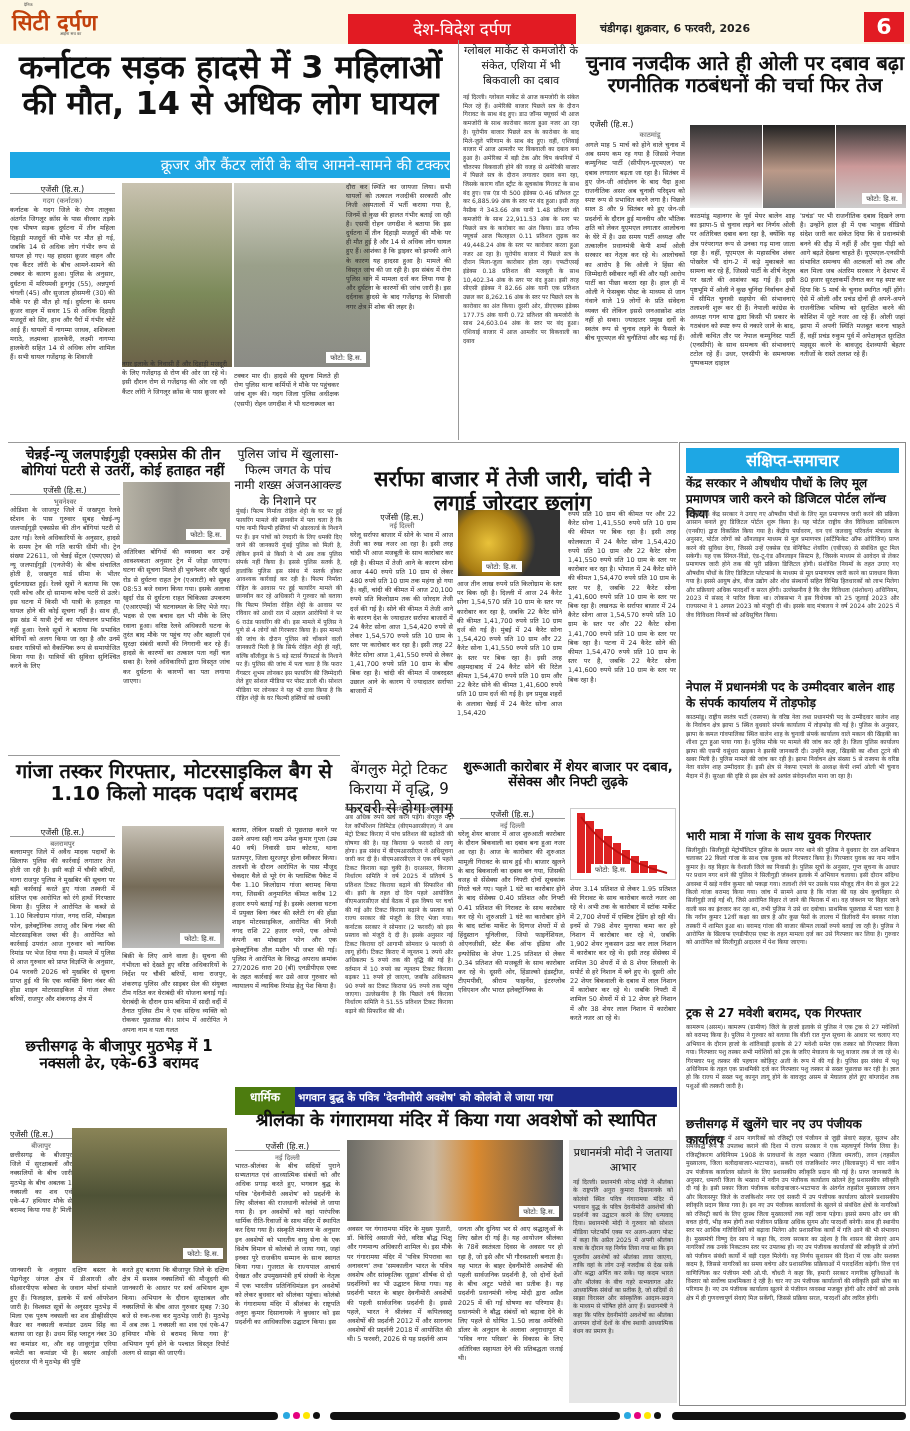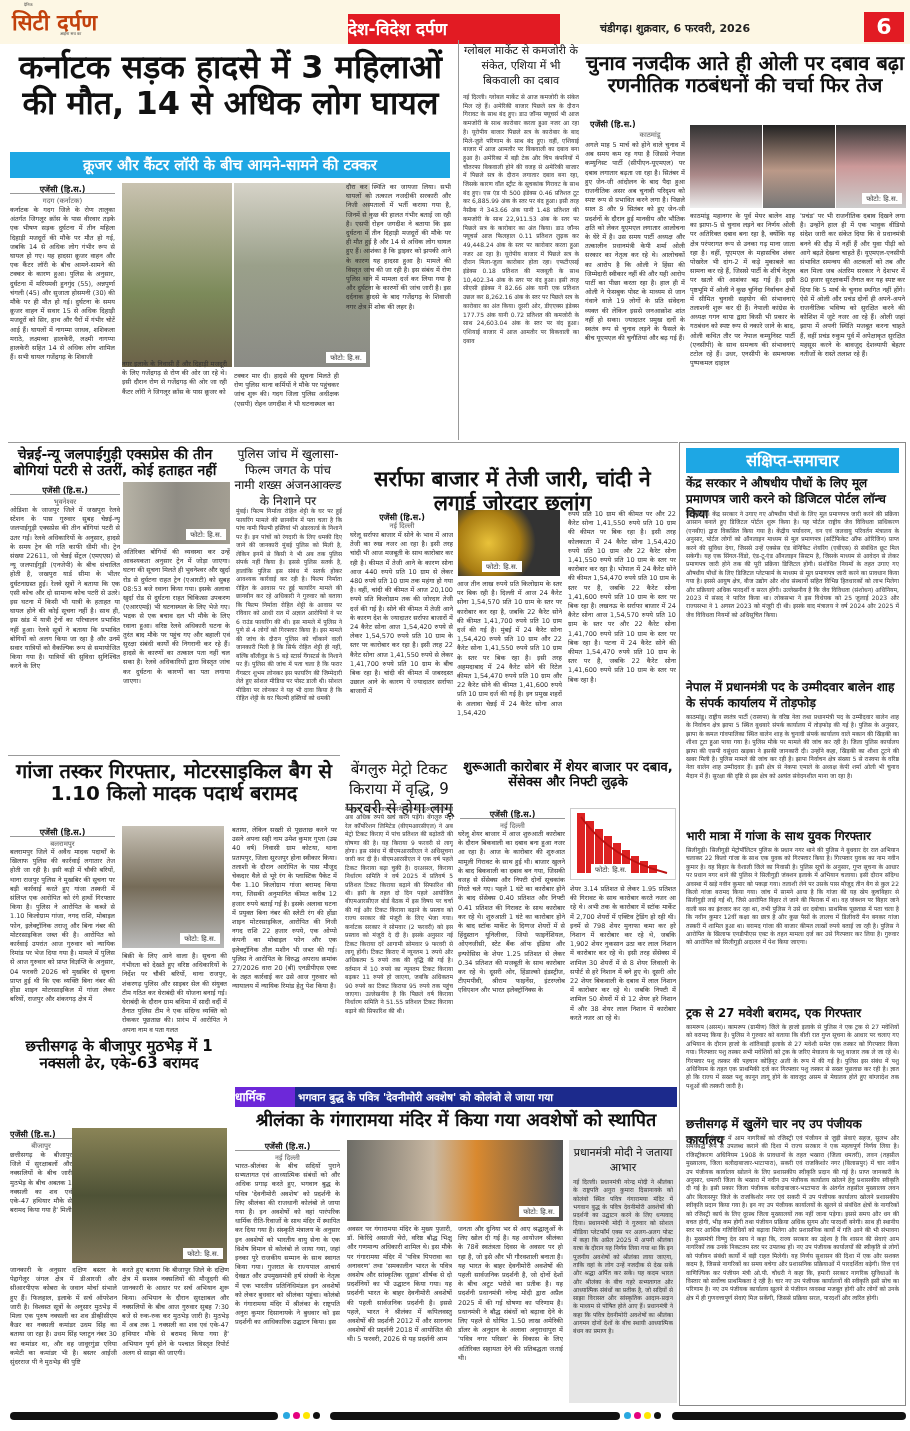--- a/index.html
+++ b/index.html
@@ -2,26 +2,26 @@
 <html><head>
 <meta charset="utf-8">
 <style>
 *{box-sizing:border-box;margin:0;padding:0}
 body{width:910px;height:1431px;background:#fff;font-family:"DejaVu Sans",sans-serif;color:#111;position:relative;overflow:hidden}
 .abs{position:absolute}
 .masthead{left:0;top:0;width:910px;height:44px;background:#fdf7e4}
 .logo{left:12px;top:6px;font-size:22px;font-weight:bold;color:#c2410c;font-family:"DejaVu Serif",serif}
 .logo-sub{left:60px;top:31px;font-size:4px;color:#333}
 .logo-top{left:24px;top:2px;font-size:4px;color:#333}
-.section-band{left:348px;top:14px;width:212px;height:30px;background:#e21b23;color:#fff;font-size:17px;font-weight:bold;line-height:30px}
+.section-band{left:348px;top:14px;width:228px;height:30px;background:#e21b23;color:#fff;font-size:17px;font-weight:normal;text-align:center;line-height:30px}
 .dateline{left:600px;top:20px;font-size:11px;color:#222;font-weight:bold}
 .pageno{left:864px;top:12px;width:40px;height:30px;background:#e21b23;color:#fff;font-size:22px;font-weight:bold;text-align:center;line-height:30px}
 .h1{font-weight:bold;color:#111;line-height:1.12;text-align:center}
-.sub-blue{background:#1ea7e4;color:#fff;font-weight:bold;text-align:center}
-.byline{font-size:8px;font-weight:bold;text-align:center}
+.sub-blue{background:#1ea7e4;color:#fff;font-weight:normal;text-align:right}
+.byline{font-size:8px;font-weight:normal;text-align:center}
 .dateplace{font-size:7px;color:#555;text-align:center}
 .txt{font-size:6.5px;line-height:9.2px;color:#333;text-align:justify;overflow:hidden}
 .photo{background:#8a8a7a;overflow:hidden}
 .credit{position:absolute;right:4px;bottom:4px;background:#fff;font-size:7px;padding:1px 4px;color:#333}
 .rule{border-top:1px solid #999}
 .boxed{border:1px solid #888}
 .brief-head{background:#1ea7e4;color:#fff;font-weight:bold;text-align:center;font-size:16px}
 .brief-title{font-size:12px;font-weight:bold;line-height:1.3}
 .greybox{background:#e6e6e6}
 .pill{background:#111;border-radius:4px;height:8px}
@@ -62,21 +62,21 @@
 <div class="abs photo" style="left:690px;top:125px;width:72px;height:83px;background:linear-gradient(#333,#a88 60%,#eee)"></div>
 <div class="abs photo" style="left:763px;top:125px;width:72px;height:83px;background:linear-gradient(#222,#b98 55%,#777)"></div>
 <div class="abs photo" style="left:836px;top:125px;width:70px;height:83px;background:linear-gradient(#333,#c99 50%,#ccc)">
     <span class="credit">फोटो: हि.स.</span>
   </div>
 <div class="abs txt" style="left:690px;top:212px;width:105px;height:226px">काठमांडू महानगर के पूर्व मेयर बालेन शाह का झापा-5 से चुनाव लड़ने का निर्णय ओली पर अतिरिक्त दबाव बना रहा है, क्योंकि यह क्षेत्र परंपरागत रूप से उनका गढ़ माना जाता रहा है। वहीं, यूएमएल के महासचिव शंकर पोखरेल भी दांग-2 में कड़े मुकाबले का सामना कर रहे हैं, जिससे पार्टी के शीर्ष नेतृत्व पर खतरे की आशंका बढ़ गई है। इसी पृष्ठभूमि में ओली ने कुछ चुनिंदा निर्वाचन क्षेत्रों में सीमित चुनावी सहयोग की संभावनाएं तलाशनी शुरू कर दी हैं। नेपाली कांग्रेस के अध्यक्ष गगन थापा द्वारा किसी भी प्रकार के गठबंधन को स्पष्ट रूप से नकारे जाने के बाद, ओली कथित तौर पर नेपाल कम्युनिस्ट पार्टी (एनसीपी) के साथ समन्वय की संभावनाएं टटोल रहे हैं। उधर, एनसीपी के समन्वयक पुष्पकमल दाहाल</div>
 <div class="abs txt" style="left:800px;top:212px;width:105px;height:226px">'प्रचंड' पर भी राजनीतिक दबाव दिखने लगा है। उन्होंने हाल ही में एक भावुक वीडियो संदेश जारी कर संकेत दिया कि वे प्रधानमंत्री बनने की दौड़ में नहीं हैं और युवा पीढ़ी को आगे बढ़ते देखना चाहते हैं। यूएमएल-एनसीपी संभावित समन्वय की अटकलों को तब और बल मिला जब अंतरिम सरकार ने देशभर में 80 हजार सुरक्षाकर्मी तैनात कर यह स्पष्ट कर दिया कि 5 मार्च के चुनाव स्थगित नहीं होंगे। ऐसे में ओली और प्रचंड दोनों ही अपने-अपने राजनीतिक भविष्य को सुरक्षित करने की कोशिश में जुटे नजर आ रहे हैं। ओली जहां झापा में अपनी स्थिति मजबूत करना चाहते हैं, वहीं प्रचंड रुकुम पूर्व में अपेक्षाकृत सुरक्षित महसूस करने के बावजूद देशव्यापी बेहतर नतीजों के रास्ते तलाश रहे हैं।</div>
 
 <div class="abs rule" style="left:8px;top:442px;width:670px"></div>
 
-<div class="abs h1" style="left:4px;top:447px;width:222px;font-size:14px">चेन्नई-न्यू जलपाईगुड़ी एक्सप्रेस की तीन बोगियां पटरी से उतरीं, कोई हताहत नहीं</div>
+<div class="abs h1" style="left:12px;top:447px;width:222px;font-size:14px">चेन्नई-न्यू जलपाईगुड़ी एक्सप्रेस की तीन बोगियां पटरी से उतरीं, कोई हताहत नहीं</div>
 <div class="abs byline" style="left:10px;top:484px;width:110px">एजेंसी (हि.स.)</div>
 <div class="abs rule" style="left:10px;top:494px;width:110px"></div>
 <div class="abs dateplace" style="left:10px;top:497px;width:110px">भुवनेश्वर</div>
 <div class="abs txt" style="left:10px;top:506px;width:110px;height:244px">ओडिशा के जाजपुर जिले में जखपुरा रेलवे स्टेशन के पास गुरुवार सुबह चेन्नई-न्यू जलपाईगुड़ी एक्सप्रेस की तीन बोगियां पटरी से उतर गईं। रेलवे अधिकारियों के अनुसार, हादसे के समय ट्रेन की गति काफी धीमी थी। ट्रेन संख्या 22611, जो चेन्नई सेंट्रल (एमएएस) से न्यू जलपाईगुड़ी (एनजेपी) के बीच संचालित होती है, जखपुरा यार्ड सीमा के भीतर दुर्घटनाग्रस्त हुई। रेलवे सूत्रों ने बताया कि एक एसी कोच और दो सामान्य कोच पटरी से उतरे। इस घटना में किसी भी यात्री के हताहत या घायल होने की कोई सूचना नहीं है। साथ ही, इस खंड में यात्री ट्रेनों का परिचालन प्रभावित नहीं हुआ। रेलवे सूत्रों ने बताया कि प्रभावित बोगियों को अलग किया जा रहा है और उनमें सवार यात्रियों को वैकल्पिक रूप से समायोजित किया गया है। यात्रियों की सुविधा सुनिश्चित करने के लिए</div>
 <div class="abs photo" style="left:123px;top:482px;width:107px;height:62px;background:linear-gradient(90deg,#b7b3a6,#8f8c84 50%,#a39e92)">
     <span class="credit">फोटो: हि.स.</span>
   </div>
 <div class="abs txt" style="left:123px;top:548px;width:107px;height:202px">अतिरिक्त बोगियों की व्यवस्था कर उन्हें आवश्यकता अनुसार ट्रेन में जोड़ा जाएगा। घटना की सूचना मिलते ही भुवनेश्वर और खुर्दा रोड से दुर्घटना राहत ट्रेन (एआरटी) को सुबह 08:53 बजे रवाना किया गया। इसके अलावा खुर्दा रोड से दुर्घटना राहत चिकित्सा उपकरण (एआरएमई) भी घटनास्थल के लिए भेजे गए। भद्रक से एक बचाव दल भी मौके के लिए रवाना हुआ। वरिष्ठ रेलवे अधिकारी घटना के तुरंत बाद मौके पर पहुंच गए और बहाली एवं सुरक्षा संबंधी कार्यों की निगरानी कर रहे हैं। हादसे के कारणों का तत्काल पता नहीं चल सका है। रेलवे अधिकारियों द्वारा विस्तृत जांच कर दुर्घटना के कारणों का पता लगाया जाएगा।</div>
 
 <div class="abs h1" style="left:234px;top:447px;width:108px;font-size:12px;font-weight:normal;line-height:1.3">पुलिस जांच में खुलासा- फिल्म जगत के पांच नामी शख्स अंजनआक्ल्ड के निशाने पर</div>
@@ -147,21 +147,21 @@
 <div class="abs rule" style="left:10px;top:1138px;width:62px"></div>
 <div class="abs dateplace" style="left:10px;top:1141px;width:62px">बीजापुर</div>
 <div class="abs txt" style="left:10px;top:1151px;width:62px;height:113px">छत्तीसगढ़ के बीजापुर जिले में सुरक्षाबलों और नक्सलियों के बीच जारी मुठभेड़ के बीच अबतक 1 नक्सली का शव एवं एके-47 हथियार मौके से बरामद किया गया है' मिली</div>
 <div class="abs photo" style="left:72px;top:1128px;width:155px;height:135px;background:linear-gradient(#8a8457,#4e5236 50%,#7c7256)">
     <span class="credit">फोटो: हि.स.</span>
   </div>
 <div class="abs txt" style="left:10px;top:1266px;width:107px;height:137px">जानकारी के अनुसार दक्षिण बस्तर के पेद्दागेलूर जंगल क्षेत्र में डीआरजी और सीआरपीएफ कोबरा के जवान मोर्चा संभाले हुए हैं। फिलहाल, इलाके में सर्च ऑपरेशन जारी है। विश्वस्त सूत्रों के अनुसार मुठभेड़ में मिला एक पुरुष नक्सली का शव डीव्हीसीएम कैडर का नक्सली कमांडर उधम सिंह का बताया जा रहा है। उधम सिंह प्लाटून नंबर 30 का कमांडर था, और वह जावूरगुंडा एरिया कमेटी का कमांडर भी है। बस्तर आईजी सुंदरराज पी ने मुठभेड़ की पुष्टि</div>
 <div class="abs txt" style="left:122px;top:1266px;width:107px;height:137px">करते हुए बताया कि बीजापुर जिले के दक्षिण क्षेत्र में सशस्त्र नक्सलियों की मौजूदगी की जानकारी के आधार पर सर्च अभियान शुरू किया। अभियान के दौरान सुरक्षाबल और नक्सलियों के बीच आज गुरुवार सुबह 7:30 बजे से रुक-रुक कर मुठभेड़ जारी है। मुठभेड़ में अब तक 1 नक्सली का शव एवं एके-47 हथियार मौके से बरामद किया गया है' अभियान पूर्ण होने के पश्चात विस्तृत रिपोर्ट अलग से साझा की जाएगी।</div>
 
 <div class="abs" style="left:235px;top:1087px;width:442px;height:20px;background:#1c2a8c"></div>
-<div class="abs" style="left:235px;top:1087px;width:60px;height:20px;background:#6d28d9;color:#fff;font-weight:bold;font-size:12px;text-align:left;line-height:20px">धार्मिक</div>
+<div class="abs" style="left:235px;top:1087px;width:60px;height:28px;background:#4d7c0f;color:#fff;font-weight:bold;font-size:12px;text-align:center;line-height:20px">धार्मिक</div>
 <div class="abs" style="left:298px;top:1087px;width:378px;height:20px;color:#fff;font-weight:bold;font-size:10.5px;line-height:20px;white-space:nowrap;overflow:hidden">भगवान बुद्ध के पवित्र 'देवनीमोरी अवशेष' को कोलंबो ले जाया गया</div>
 <div class="abs h1" style="left:235px;top:1110px;width:442px;font-size:18px">श्रीलंका के गंगारामया मंदिर में किया गया अवशेषों को स्थापित</div>
 <div class="abs byline" style="left:235px;top:1140px;width:105px">एजेंसी (हि.स.)</div>
 <div class="abs rule" style="left:235px;top:1150px;width:105px"></div>
 <div class="abs dateplace" style="left:235px;top:1153px;width:105px">नई दिल्ली</div>
 <div class="abs txt" style="left:235px;top:1162px;width:105px;height:241px">भारत-श्रीलंका के बीच सदियों पुराने सभ्यतागत एवं आध्यात्मिक संबंधों को और अधिक प्रगाढ़ करते हुए, भगवान बुद्ध के पवित्र 'देवनीमोरी अवशेष' को प्रदर्शनी के लिए श्रीलंका की राजधानी कोलंबो ले जाया गया है। इन अवशेषों को वहां पारंपरिक धार्मिक रीति-रिवाजों के साथ मंदिर में स्थापित कर दिया गया है। संस्कृति मंत्रालय के अनुसार इन अवशेषों को भारतीय वायु सेना के एक विशेष विमान से कोलंबो ले जाया गया, जहां इनका पूरे राजकीय सम्मान के साथ स्वागत किया गया। गुजरात के राज्यपाल आचार्य देवव्रत और उपमुख्यमंत्री हर्ष संघवी के नेतृत्व में एक भारतीय प्रतिनिधिमंडल इन अवशेषों को लेकर बुधवार को श्रीलंका पहुंचा। कोलंबो के गंगारामया मंदिर में श्रीलंका के राष्ट्रपति अनुरा कुमार दिसानायके ने बुधवार को इस प्रदर्शनी का आधिकारिक उद्घाटन किया। इस</div>
 <div class="abs photo" style="left:347px;top:1140px;width:216px;height:81px;background:linear-gradient(90deg,#6d6c66,#c9b8a2 40%,#d9892f 60%,#555)">
     <span class="credit">फोटो: हि.स.</span>
   </div>
 <div class="abs txt" style="left:347px;top:1225px;width:105px;height:178px">अवसर पर गंगारामया मंदिर के मुख्य पुजारी, डॉ. किरिंदे असाजी थेरो, वरिष्ठ बौद्ध भिक्षु और गणमान्य अधिकारी शामिल थे। इस मौके पर गंगारामया मंदिर में 'पवित्र पिपरावा का अनावरण' तथा 'समकालीन भारत के पवित्र अवशेष और सांस्कृतिक जुड़ाव' शीर्षक से दो प्रदर्शनियों का भी उद्घाटन किया गया। यह प्रदर्शनी भारत के बाहर देवनीमोरी अवशेषों की पहली सार्वजनिक प्रदर्शनी है। इससे पहले, भारत ने श्रीलंका में कपिलवस्तु अवशेषों की प्रदर्शनी 2012 में और सारनाथ अवशेषों की प्रदर्शनी 2018 में आयोजित की थी। 5 फरवरी, 2026 से यह प्रदर्शनी आम</div>

